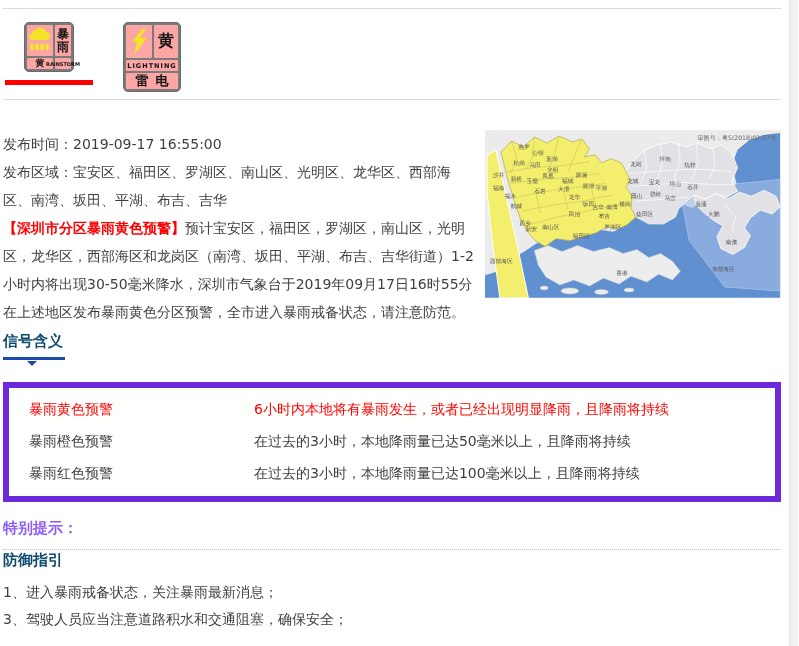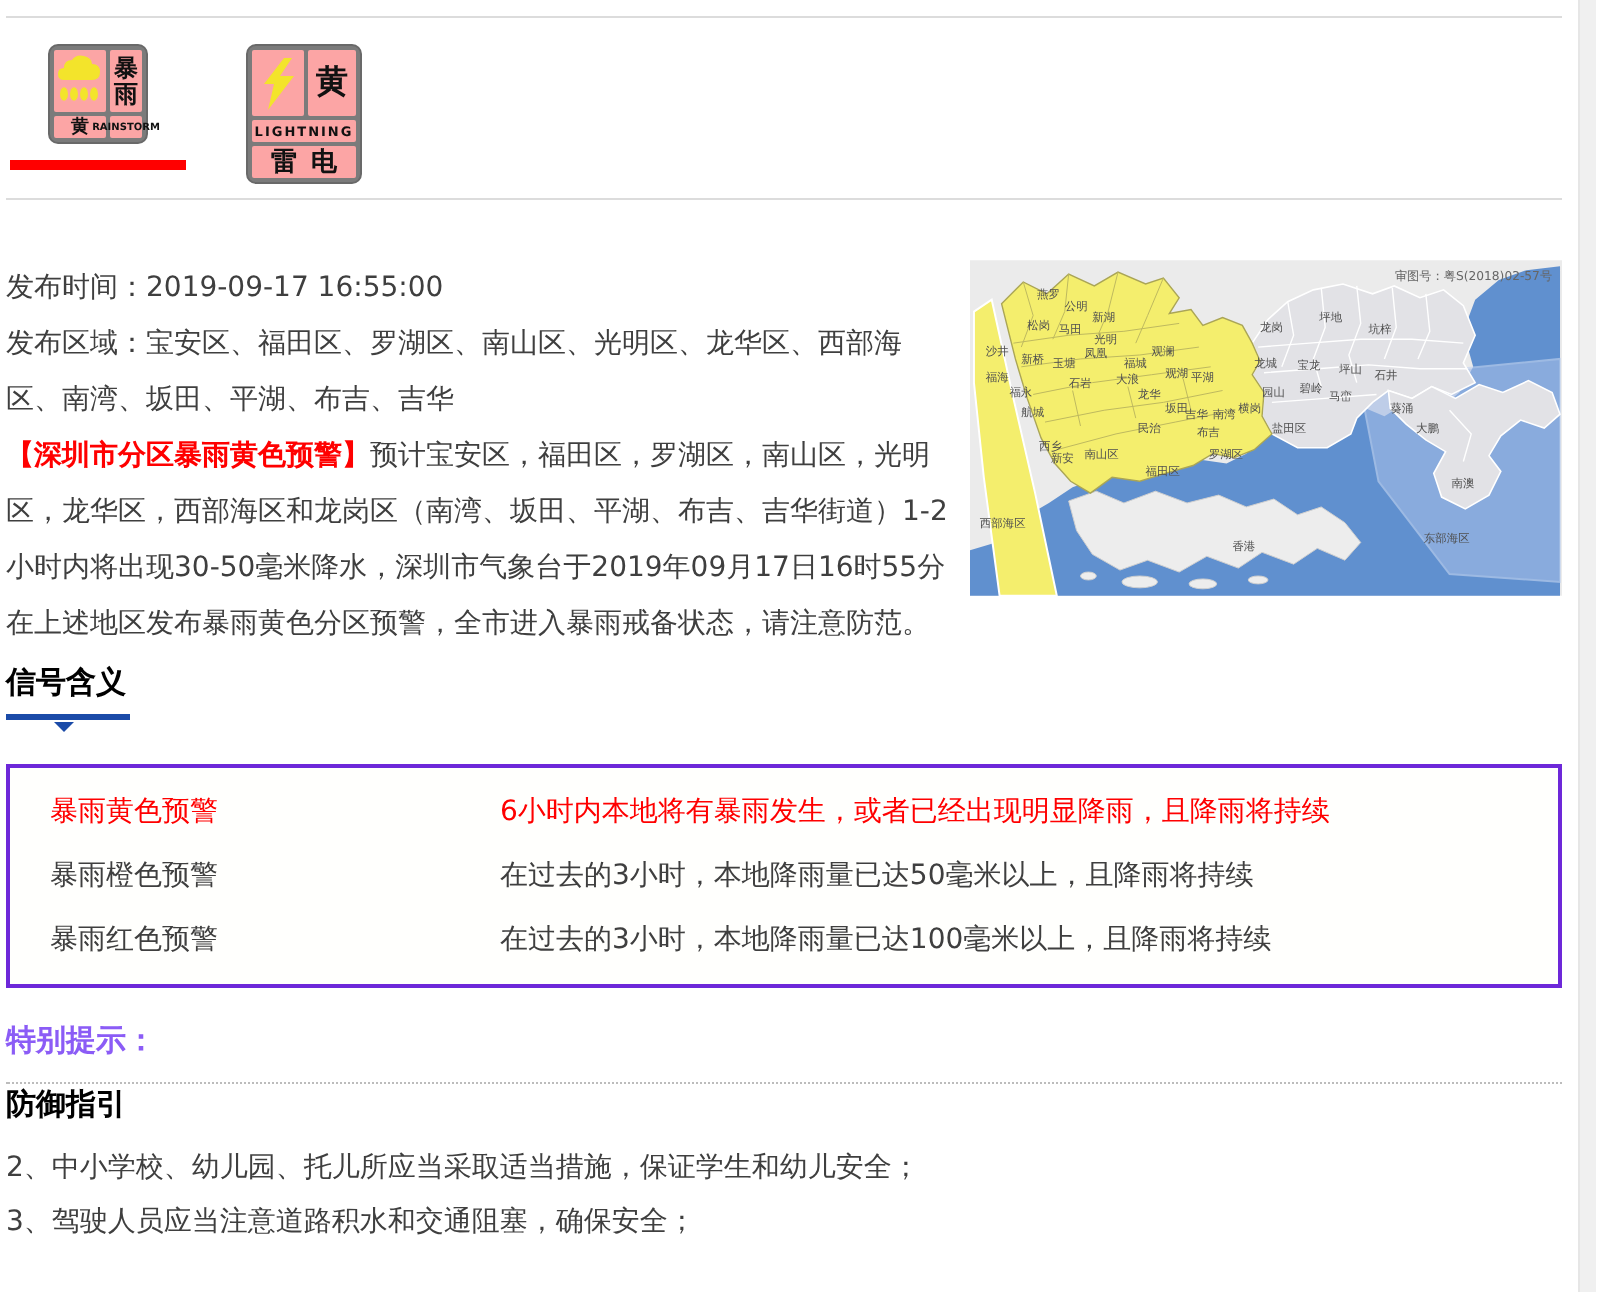--- a/index.html
+++ b/index.html
@@ -33,28 +33,28 @@
   
   .content-grid{display:flex;align-items:flex-start;padding-top:30px;}
   .text-col{width:474px;font-size:14px;line-height:28px;}
   .text-col p{margin:0;}
   .warn-title{color:#ff0000;font-weight:bold;}
   .map-col{margin-left:8px;width:296px;}
   .map-label{font-size:5.8px;fill:#4f4f4f;}
   .map-approval{font-size:6.2px;fill:#666;text-anchor:end;}
 
   
-  .sec-head{color:#000000;font-size:15px;font-weight:bold;}
+  .sec-head{color:#0c4a6e;font-size:15px;font-weight:bold;}
   .signals-head{margin-top:6px;}
   .blue-underline{width:62px;height:3px;background:#1b4ba8;margin-top:6px;}
   .blue-tri{width:0;height:0;border-left:5px solid transparent;border-right:5px solid transparent;
     border-top:5px solid #1b4ba8;margin:1px 0 0 24px;}
 
   
-  .signal-table{margin-top:16px;border:2px solid #6d28d9;background:#fffffd;padding:6px 0;}
+  .signal-table{margin-top:16px;border:6px solid #6d28d9;background:#fffffd;padding:6px 0;}
   .signal-row{display:grid;grid-template-columns:225px 1fr;align-items:center;height:32px;font-size:14px;padding-left:20px;}
   .signal-row.hl{color:#ff0000;}
 
   
   .special-note{margin-top:17px;color:#8b5cf6;font-size:15px;font-weight:bold;}
   .dotted{border:0;border-top:1px dotted #bcbcbc;height:0;margin:11px 0 0 0;}
   .guide-head{margin-top:1px;}
   .guide-items{margin-top:9px;font-size:14px;line-height:26.5px;}
 </style>
 </head>
@@ -227,20 +227,20 @@
       <span>暴雨红色预警</span>
       <span>在过去的3小时，本地降雨量已达100毫米以上，且降雨将持续</span>
     </div>
   </div>
 
   <div class="special-note">特别提示：</div>
   <hr class="dotted">
 
   <div class="sec-head guide-head">防御指引</div>
   <div class="guide-items">
-    <div>2、中小学校、幼儿园、托儿所应当采取适当措施，保证学生和幼儿安全；</div>
+    <div>1、进入暴雨戒备状态，关注暴雨最新消息；</div>
     <div>3、驾驶人员应当注意道路积水和交通阻塞，确保安全；</div>
 
   </div>
 
 </div>
 
 <div class="scroll-strip"></div>
 
 </body></html>

